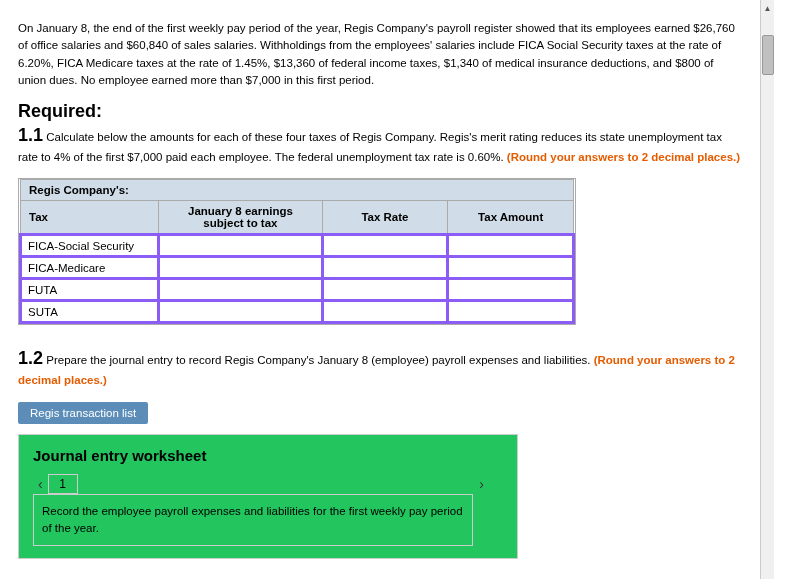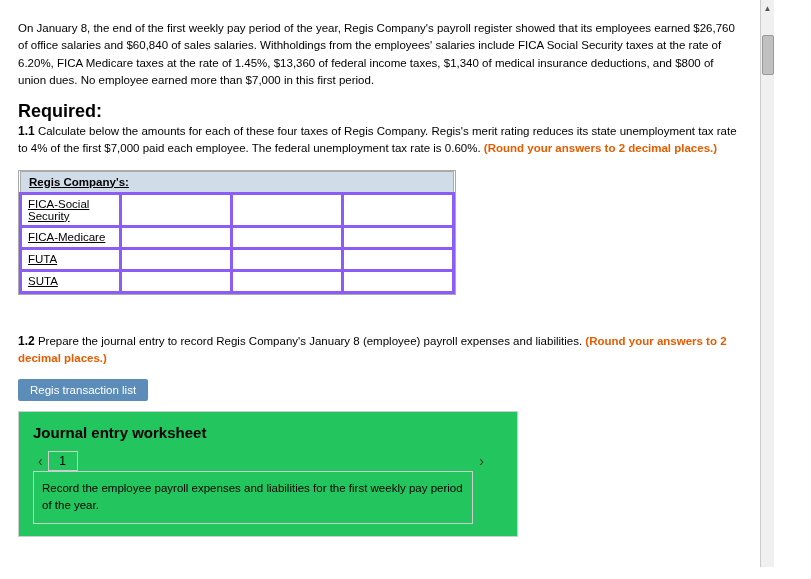--- a/index.html
+++ b/index.html
@@ -53,41 +53,40 @@
 
     .required-section {
       margin-bottom: 10px;
     }
     .required-label {
       font-weight: bold;
       font-size: 18px;
     }
     .section-title {
       font-weight: bold;
-      font-size: 12px;
+      font-size: 18px;
     }
     .section-text {
       font-size: 11.5px;
       line-height: 1.5;
       margin-bottom: 6px;
     }
     .bold-orange {
       color: #e65c00;
       font-weight: bold;
       text-align: right;
     }
 
     
     .table-container {
       border: 1px solid #aaa;
       display: inline-block;
-      width: 438px;
+      width: 558px;
       margin-top: 6px;
-      margin-bottom: 24px;
-      text-decoration: underline;
+      margin-bottom: 7px;
     }
     table.tax-table {
       width: 100%;
       border-collapse: collapse;
       font-size: 11.5px;
     }
     table.tax-table th {
       background: #d0dce8;
       border: 1px solid #aaa;
       padding: 4px 8px;
@@ -208,20 +207,26 @@
         <span> Calculate below the amounts for each of these four taxes of Regis Company. Regis's merit rating reduces its state unemployment tax rate to 4% of the first $7,000 paid each employee. The federal unemployment tax rate is 0.60%. </span>
         <span class="bold-orange">(Round your answers to 2 decimal places.)</span>
       </p>
 
       
       <div class="table-container">
         <table class="tax-table">
           <thead>
             <tr>
               <th colspan="4" class="left-align" style="background:#d0dce8; padding:4px 8px;">Regis Company's:</th>
+            </tr>
+            <tr>
+              <th class="left-align" style="width:110px;">Tax</th>
+              <th style="width:130px;">January 8 earnings<br>subject to tax</th>
+              <th style="width:100px;">Tax Rate</th>
+              <th style="width:100px;">Tax Amount</th>
             </tr>
           </thead>
           <tbody>
             <tr>
               <td>FICA-Social Security</td>
               <td class="input-cell"><input type="text" style=""></td>
               <td class="input-cell"><input type="text" style=""></td>
               <td class="input-cell"><input type="text" style=""></td>
             </tr>
             <tr>

